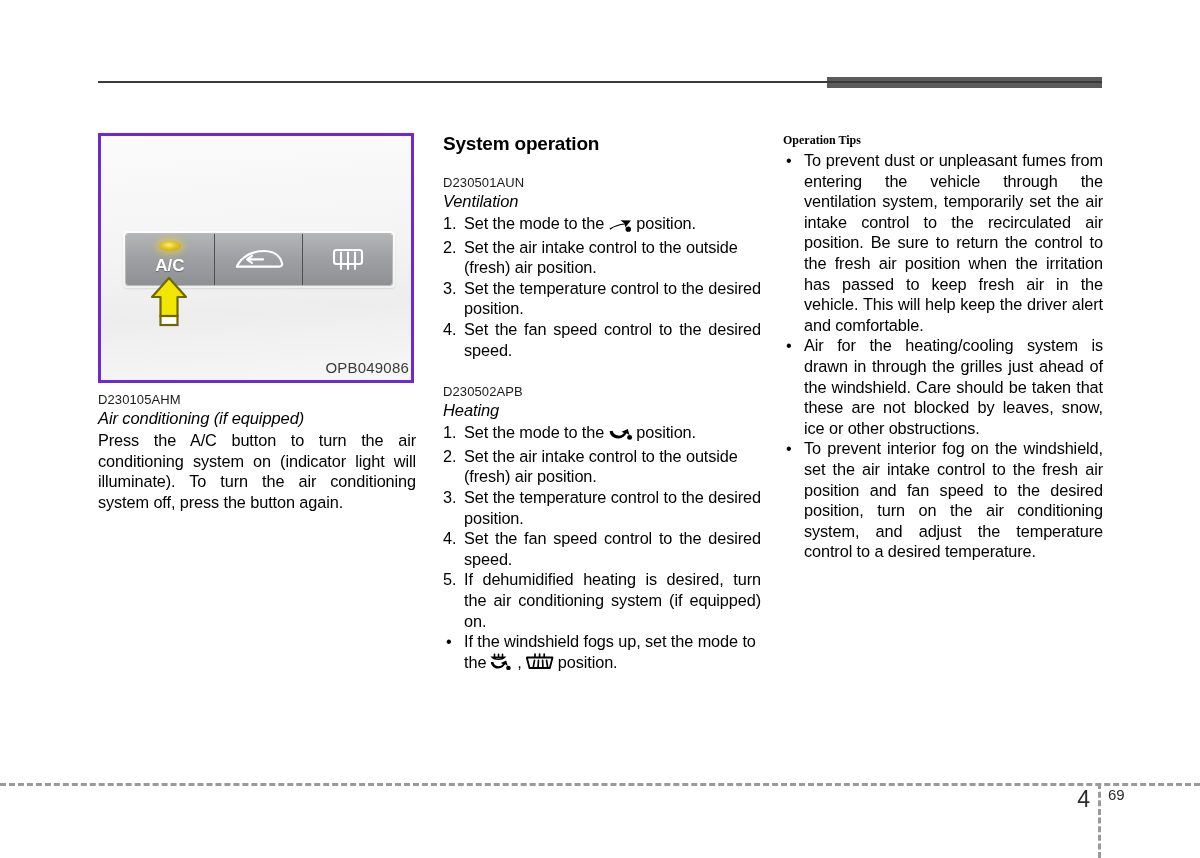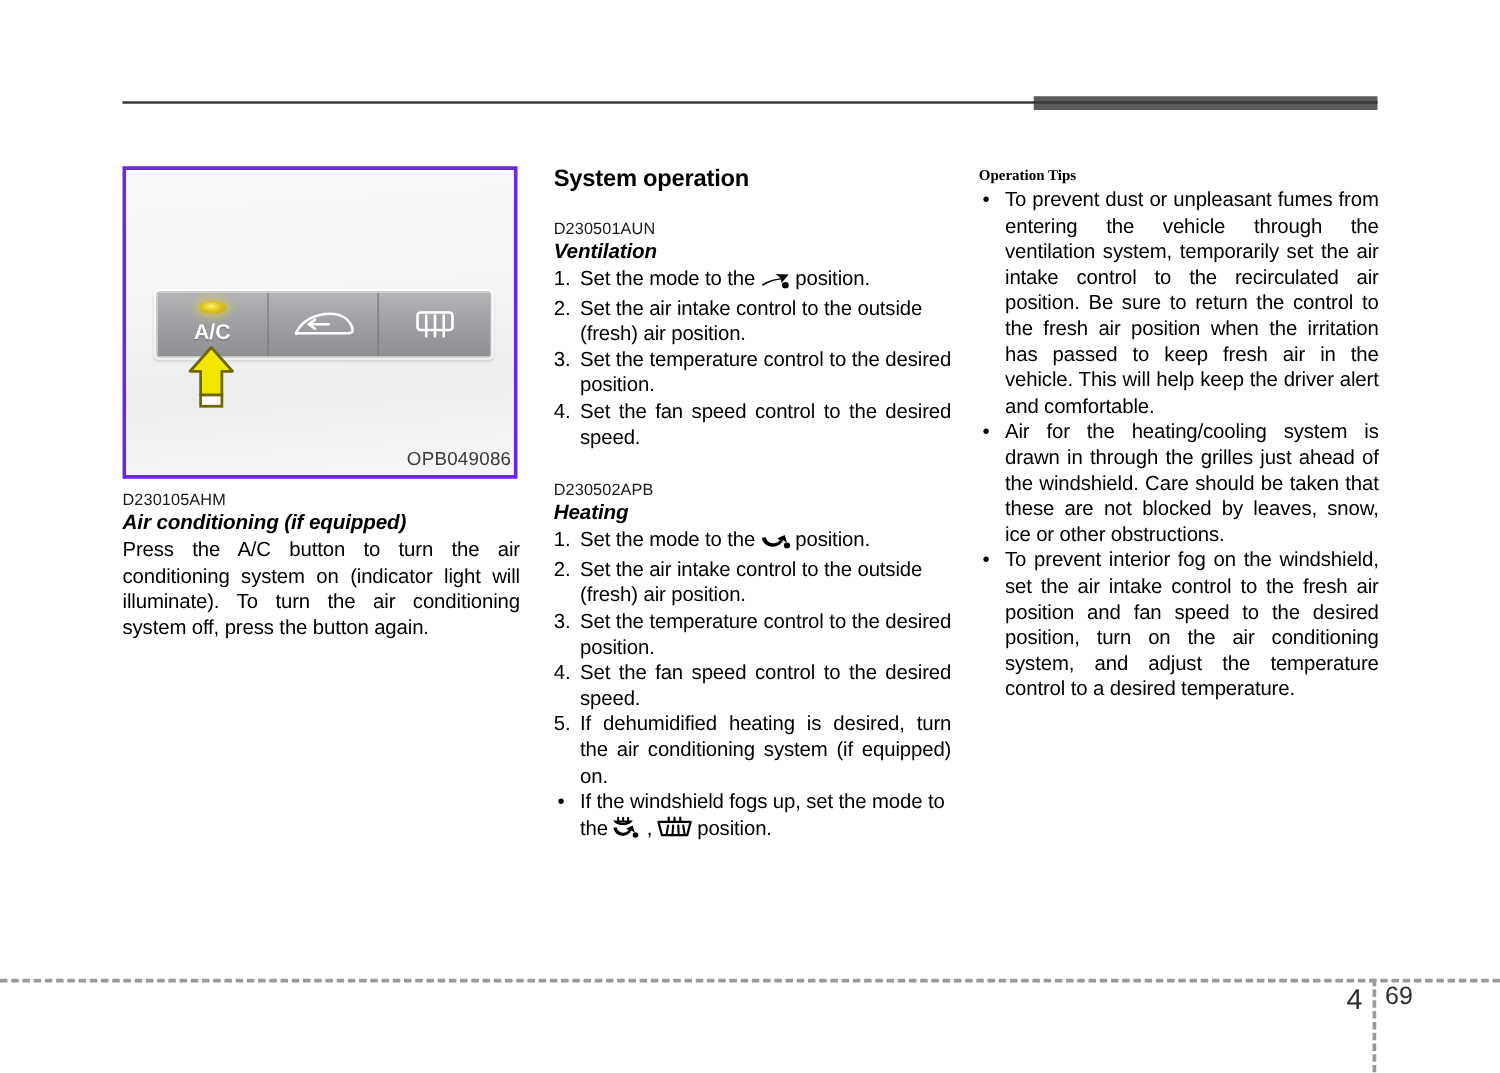--- a/index.html
+++ b/index.html
@@ -155,21 +155,21 @@
   .doccode {
     font-size: 13px;
     color: #1a1a1a;
     margin: 9px 0 2px 0;
     letter-spacing: 0.1px;
   }
   .doccode.tight { margin-top: 20px; }
 
   .subhead-italic {
     font-size: 16.5px;
-    font-weight: bold;
+    font-weight: normal;
     font-style: italic;
     margin: 0 0 2px 0;
     letter-spacing: -0.1px;
   }
 
   .section-head {
     font-size: 19px;
     font-weight: bold;
     margin: 0 0 3px 0;
     letter-spacing: -0.2px;
@@ -245,21 +245,21 @@
     top: 786px;
     width: 30px;
     text-align: right;
     font-size: 23px;
     color: #2c2c2c;
   }
   .page-folio {
     position: absolute;
     left: 1108px;
     top: 786px;
-    font-size: 20px;
+    font-size: 15px;
     color: #2c2c2c;
   }
 </style>
 </head>
 <body>
 
 <div class="header">
   <div class="header-rule-thick"></div>
   <div class="header-rule-thin"></div>
 </div>

